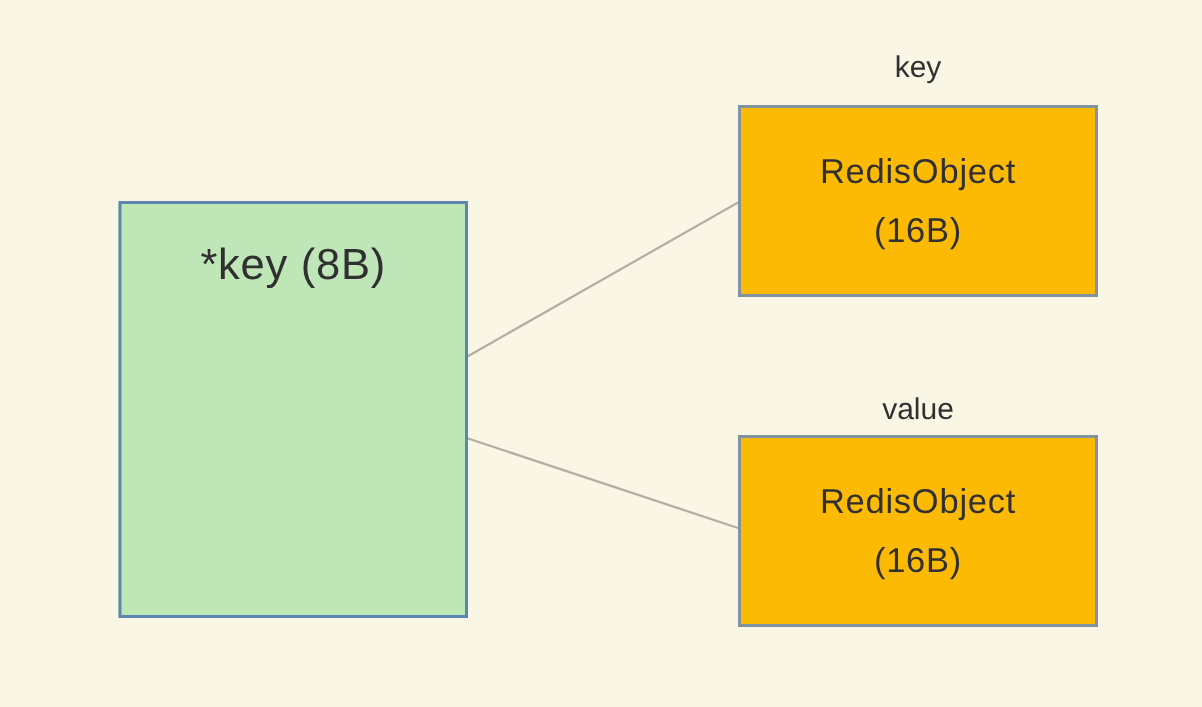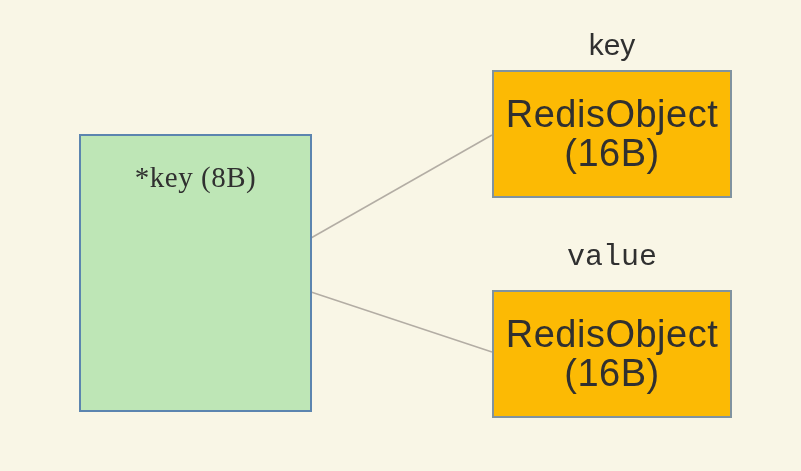--- a/index.html
+++ b/index.html
@@ -41,45 +41,44 @@
     background: var(--green-fill);
     display: grid;
     grid-template-rows: 82px 94px 98px;
   }
   .struct .cell {
     display: flex;
     align-items: center;
     justify-content: center;
     font-size: 29px;
     letter-spacing: 0.5px;
-    font-family: Liberation Serif, serif;
   }
   .struct .cell:not(:last-child) {
     border-bottom: 2px solid var(--green-border);
   }
   .obj-label {
     position: absolute;
     width: 240px;
     text-align: center;
-    font-size: 30px;
+    font-size: 20px;
     line-height: 34px;
   }
   .obj-label.key-label   { left: 492px; top: 28px; }
-  .obj-label.value-label { left: 492px; top: 240px; font-family: Liberation Mono, monospace; }
+  .obj-label.value-label { left: 492px; top: 256px; }
   .objbox {
     position: absolute;
     left: 492px;
     width: 240px; height: 128px;
     background: var(--orange-fill);
     border: 2px solid var(--orange-border);
     display: flex;
     flex-direction: column;
     align-items: center;
     justify-content: center;
-    font-size: 38px;
+    font-size: 23px;
     line-height: 39px;
     letter-spacing: 0.5px;
   }
   .objbox.key-box   { top: 70px; }
   .objbox.value-box { top: 290px; }
 </style>
 </head>
 <body>
 
 <div class="canvas">

